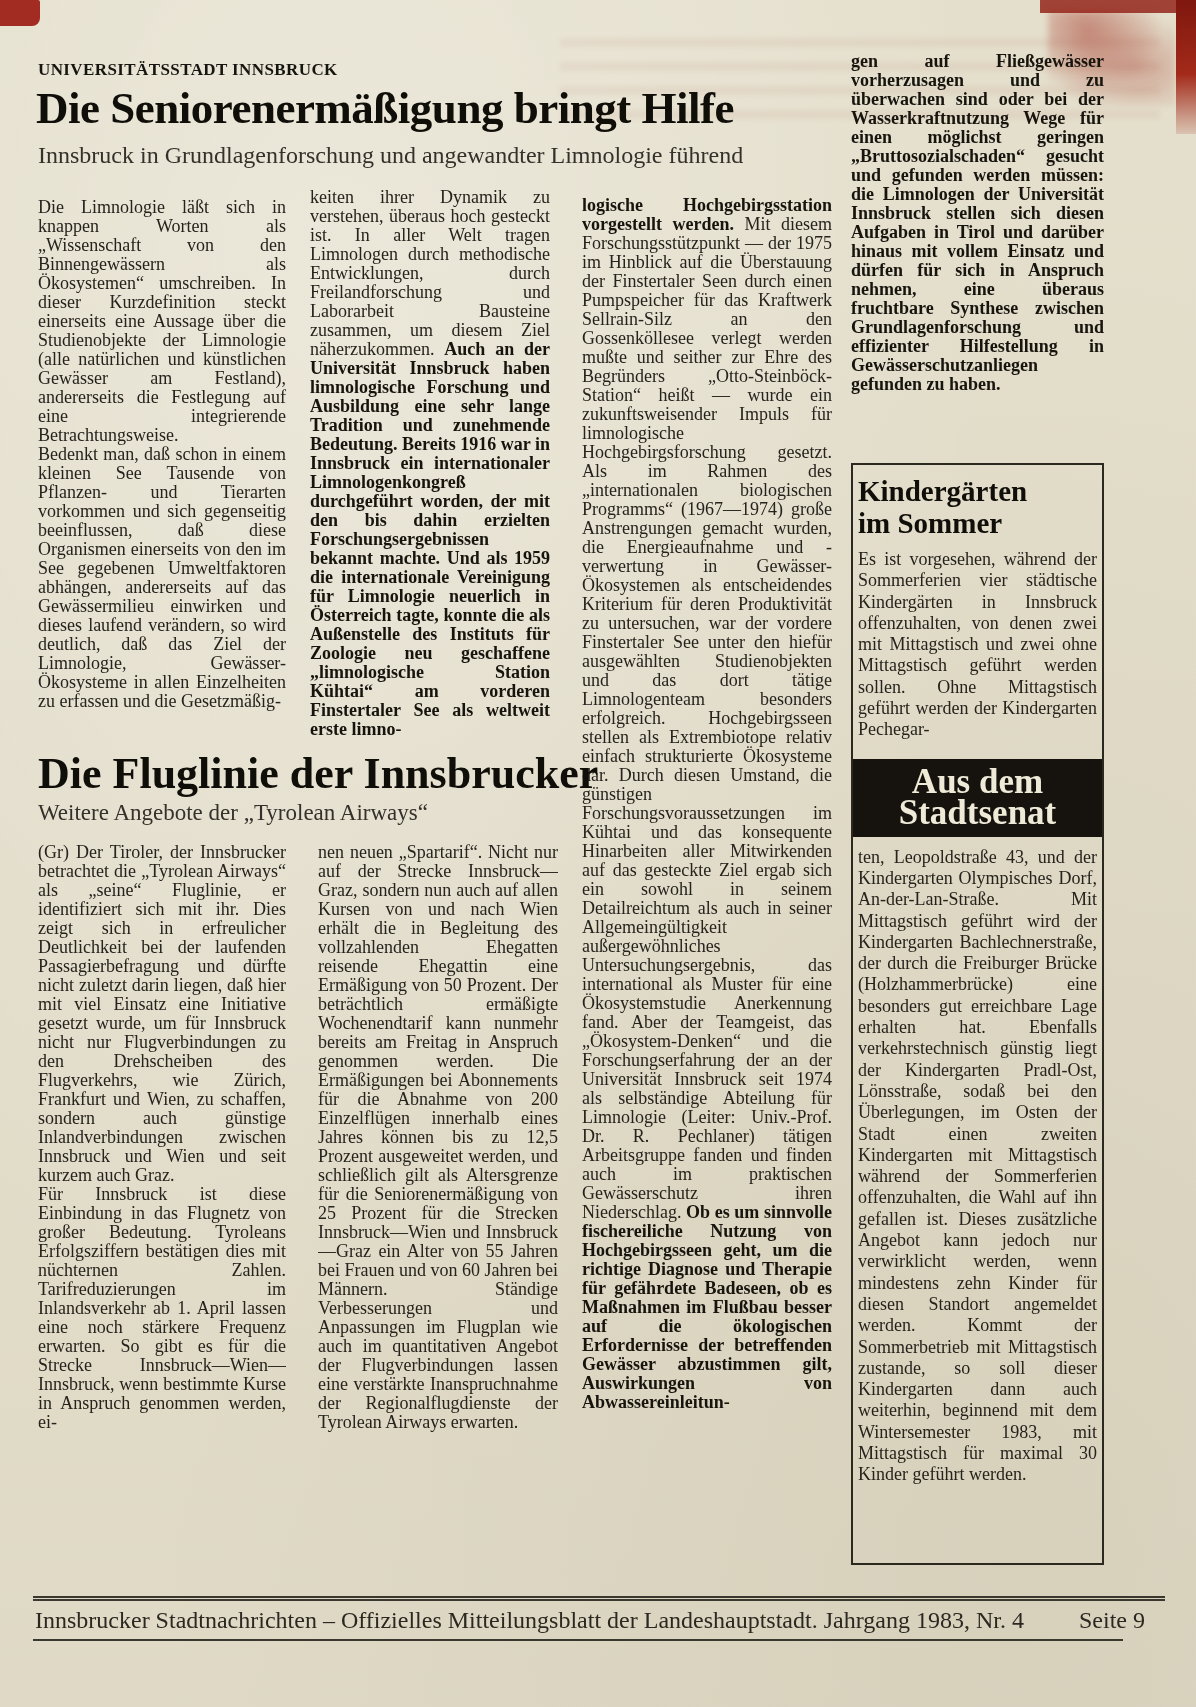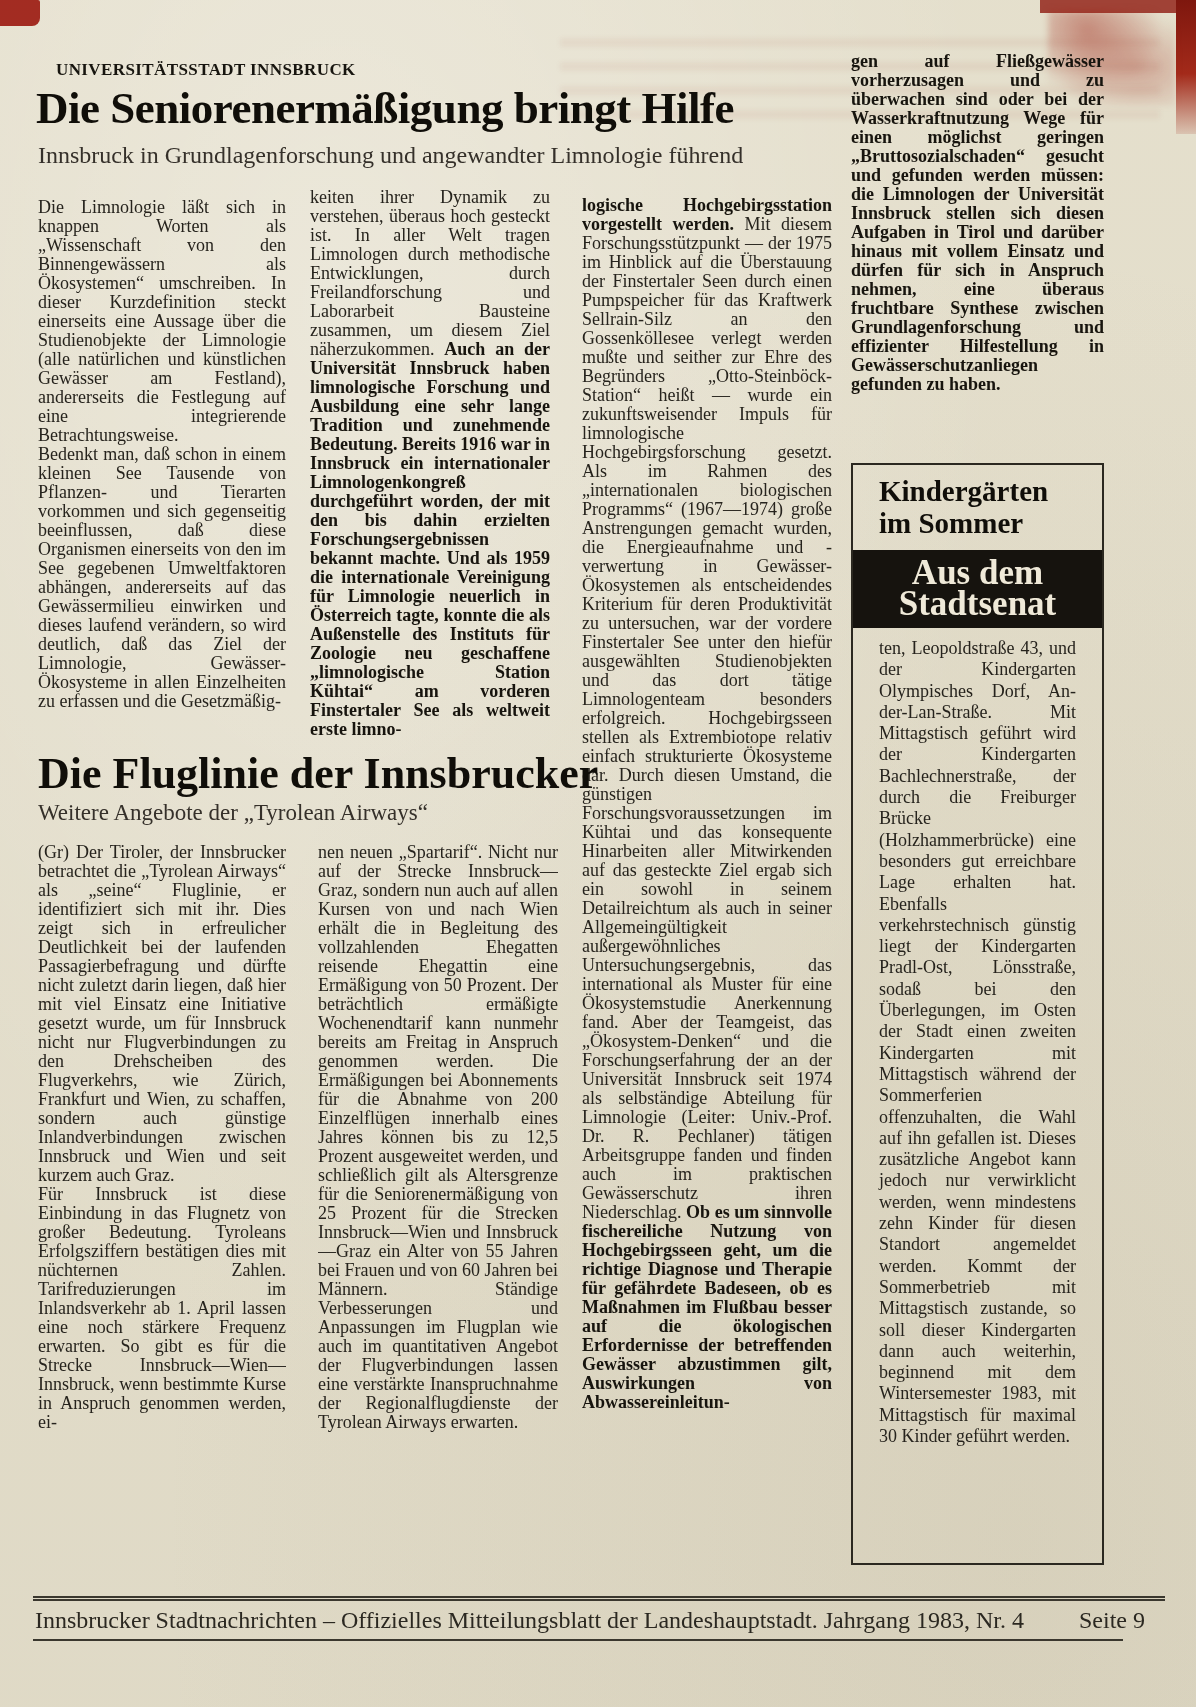--- a/index.html
+++ b/index.html
@@ -28,21 +28,21 @@
   .art-tr-smudge { position:absolute; left:1048px; top:10px; width:128px; height:96px;
     background:
       radial-gradient(ellipse at 30% 20%, rgba(158,35,22,0.45), rgba(158,35,22,0) 60%),
       radial-gradient(ellipse at 70% 60%, rgba(158,35,22,0.30), rgba(158,35,22,0) 65%);
     filter:blur(3px); }
   .ghost { position:absolute; left:560px; top:38px; width:600px; height:96px;
     background:repeating-linear-gradient(180deg, rgba(150,60,40,0.06) 0 9px, rgba(150,60,40,0) 9px 24px);
     filter:blur(2px); }
 
   
-  .kicker { position:absolute; left:56px; top:60px; font-size:17px; font-weight:bold;
+  .kicker { position:absolute; left:38px; top:60px; font-size:17px; font-weight:bold;
     letter-spacing:0.4px; color:#17150f; }
   .headline1 { position:absolute; left:36px; top:82px; width:770px;
     font-size:45px; font-weight:bold; letter-spacing:-0.5px; color:#100e09;
     white-space:nowrap; }
   .subhead1 { position:absolute; left:38px; top:142px; width:780px;
     font-size:24px; color:#35302a; white-space:nowrap; }
 
   
   .col { position:absolute; text-align:justify; font-size:18px; line-height:19px;
     overflow:hidden; }
@@ -58,21 +58,21 @@
   .headline2 { position:absolute; left:38px; top:748px; width:520px;
     font-size:44px; font-weight:bold; color:#100e09; white-space:nowrap; }
   .subhead2 { position:absolute; left:38px; top:800px; width:520px;
     font-size:23px; color:#35302a; white-space:nowrap; }
   .a2c1 { left:38px;  top:843px; width:248px; height:726px; }
   .a2c2 { left:310px; top:843px; width:240px; height:726px;margin-left:8px; }
 
   
   .side-box { position:absolute; left:851px; top:463px; width:253px; height:1102px;
     border:2px solid #2b2820; box-sizing:border-box; overflow:hidden; }
-  .side-pad { padding:0 26px; }
+  .side-pad { padding:0 5px; }
   .side-title { margin-top:10px; font-size:29px; font-weight:bold; line-height:32px; color:#100e09; }
   .side-p { margin-top:10px; text-align:justify; font-size:18px; line-height:21.3px; }
   .banner { margin-top:11px; background:#16130e; color:#efe9d8; text-align:center;
     padding:7px 0 9px 0; }
   .banner div { font-size:35px; font-weight:bold; line-height:31px; }
 
   
   .footer { position:absolute; left:33px; top:1596px; width:1132px;
     border-top:5px double #3a372e; }
   .footer-row { border-bottom:2px solid #3a372e; padding:6px 2px 5px 2px;
@@ -125,20 +125,21 @@
   <div class="col a2c2">
     <p>nen neuen „Spartarif“. Nicht nur auf der Strecke Innsbruck—Graz, sondern nun auch auf allen Kursen von und nach Wien erhält die in Begleitung des vollzahlenden Ehegatten reisende Ehegattin eine Ermäßigung von 50 Prozent. Der beträchtlich ermäßigte Wochenendtarif kann nunmehr bereits am Freitag in Anspruch genommen werden. Die Ermäßigungen bei Abonnements für die Abnahme von 200 Einzelflügen innerhalb eines Jahres können bis zu 12,5 Prozent ausgeweitet werden, und schließlich gilt als Altersgrenze für die Seniorenermäßigung von 25 Prozent für die Strecken Innsbruck—Wien und Innsbruck—Graz ein Alter von 55 Jahren bei Frauen und von 60 Jahren bei Männern. Ständige Verbesserungen und Anpassungen im Flugplan wie auch im quantitativen Angebot der Flugverbindungen lassen eine verstärkte Inanspruchnahme der Regionalflugdienste der Tyrolean Airways erwarten.</p>
   </div>
 
   <div class="side-box">
     <div class="side-pad">
       <div class="side-title">
         <div>Kindergärten</div>
         <div>im Sommer</div>
       </div>
+      <p class="side-p">Es ist vorgesehen, während der Sommerferien vier städtische Kindergärten in Innsbruck offenzuhalten, von denen zwei mit Mittagstisch und zwei ohne Mittagstisch geführt werden sollen. Ohne Mittagstisch geführt werden der Kindergarten Pechegar-</p>
     </div>
     <div class="banner">
       <div>Aus dem</div>
       <div>Stadtsenat</div>
     </div>
     <div class="side-pad">
       <p class="side-p">ten, Leopoldstraße 43, und der Kindergarten Olympisches Dorf, An-der-Lan-Straße. Mit Mittagstisch geführt wird der Kindergarten Bachlechnerstraße, der durch die Freiburger Brücke (Holzhammerbrücke) eine besonders gut erreichbare Lage erhalten hat. Ebenfalls verkehrstechnisch günstig liegt der Kindergarten Pradl-Ost, Lönsstraße, sodaß bei den Überlegungen, im Osten der Stadt einen zweiten Kindergarten mit Mittagstisch während der Sommerferien offenzuhalten, die Wahl auf ihn gefallen ist. Dieses zusätzliche Angebot kann jedoch nur verwirklicht werden, wenn mindestens zehn Kinder für diesen Standort angemeldet werden. Kommt der Sommerbetrieb mit Mittagstisch zustande, so soll dieser Kindergarten dann auch weiterhin, beginnend mit dem Wintersemester 1983, mit Mittagstisch für maximal 30 Kinder geführt werden.</p>
     </div>
   </div>
 

